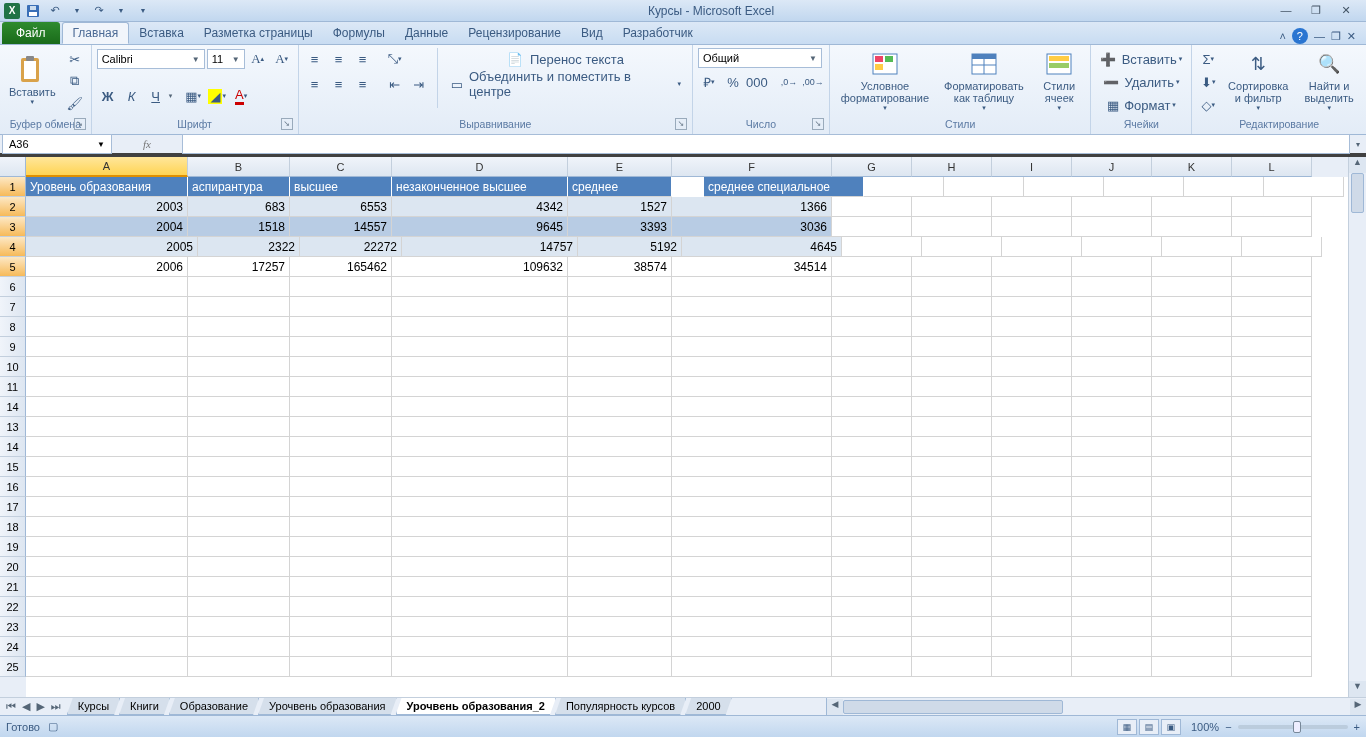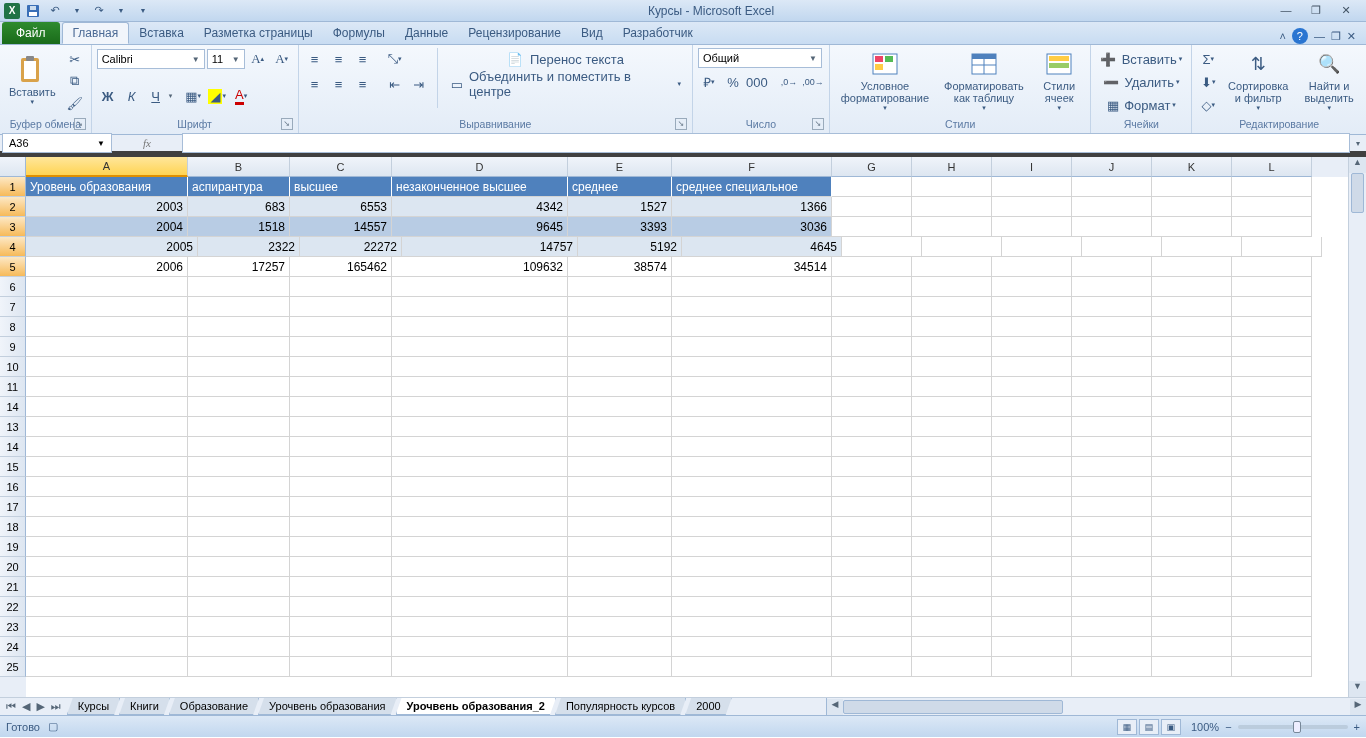--- a/index.html
+++ b/index.html
@@ -31,21 +31,21 @@
 .bigbtn { display:flex; flex-direction:column; align-items:center; justify-content:center; min-width:46px; height:66px; padding:2px 4px; cursor:pointer; text-align:center; font-size:11px; color:#3b5b82;}
 .bigbtn .ic { width:32px; height:28px; margin-bottom:2px; display:flex; align-items:center; justify-content:center; }
 .smbtn { width:22px; height:22px; display:flex; align-items:center; justify-content:center; cursor:pointer; font-size:13px; color:#3b5b82;}
 .col { display:flex; flex-direction:column; gap:0; }
 .row { display:flex; gap:2px; align-items:center;}
 .combo { height:20px; border:1px solid #a7bdd8; background:#fff; display:flex; align-items:center; padding:0 4px; font-size:11px;}
 .combo .dd { margin-left:auto; font-size:8px; color:#567;}
 .sep { width:1px; height:60px; background:#c3d4e8; margin:0 3px; }
 
 
-.fbar { height:22px; background:#e8eef7; border-bottom:6px solid #404040; display:flex; align-items:center;}
+.fbar { height:22px; background:#e8eef7; border-bottom:4px solid #404040; display:flex; align-items:center;}
 .namebox { width:110px; height:20px; border:1px solid #a7bdd8; background:#fff; display:flex; align-items:center; padding:0 6px; margin-left:2px;}
 .namebox .dd { margin-left:auto; font-size:8px;}
 .fx { width:70px; display:flex; align-items:center; justify-content:center; gap:6px; color:#777;}
 .fx .fxlbl { font-style:italic; font-family:"Times New Roman"; }
 .finput { flex:1; height:20px; border:1px solid #a7bdd8; background:#fff;}
 .fbar .expand { width:16px; text-align:center; color:#567; font-size:8px;}
 
 
 .gridwrap { position:relative; height:540px; display:flex; }
 .rownums { width:26px; background:#e8eef7; }
@@ -379,21 +379,21 @@
           <div class="rh">24</div>
           <div class="rh">25</div>
         </div>
       <div class="gridmain" id="gridmain">
           <div class="datarow">
             <div class="cell h" style="width: 162px;">Уровень образования</div>
             <div class="cell h" style="width: 102px;">аспирантура</div>
             <div class="cell h" style="width: 102px;">высшее</div>
             <div class="cell h" style="width: 176px;">незаконченное высшее</div>
             <div class="cell h" style="width: 104px;">среднее</div>
-            <div class="cell h" style="width: 160px;">среднее специальное</div>
+            <div class="cell h" style="width: 160px; margin-left: 32px;">среднее специальное</div>
             <div class="cell" style="width: 80px;"></div>
             <div class="cell" style="width: 80px;"></div>
             <div class="cell" style="width: 80px;"></div>
             <div class="cell" style="width: 80px;"></div>
             <div class="cell" style="width: 80px;"></div>
             <div class="cell" style="width: 80px;"></div>
           </div>
           <div class="datarow">
             <div class="cell r band" style="width: 162px;">2003</div>
             <div class="cell r band" style="width: 102px;">683</div>

